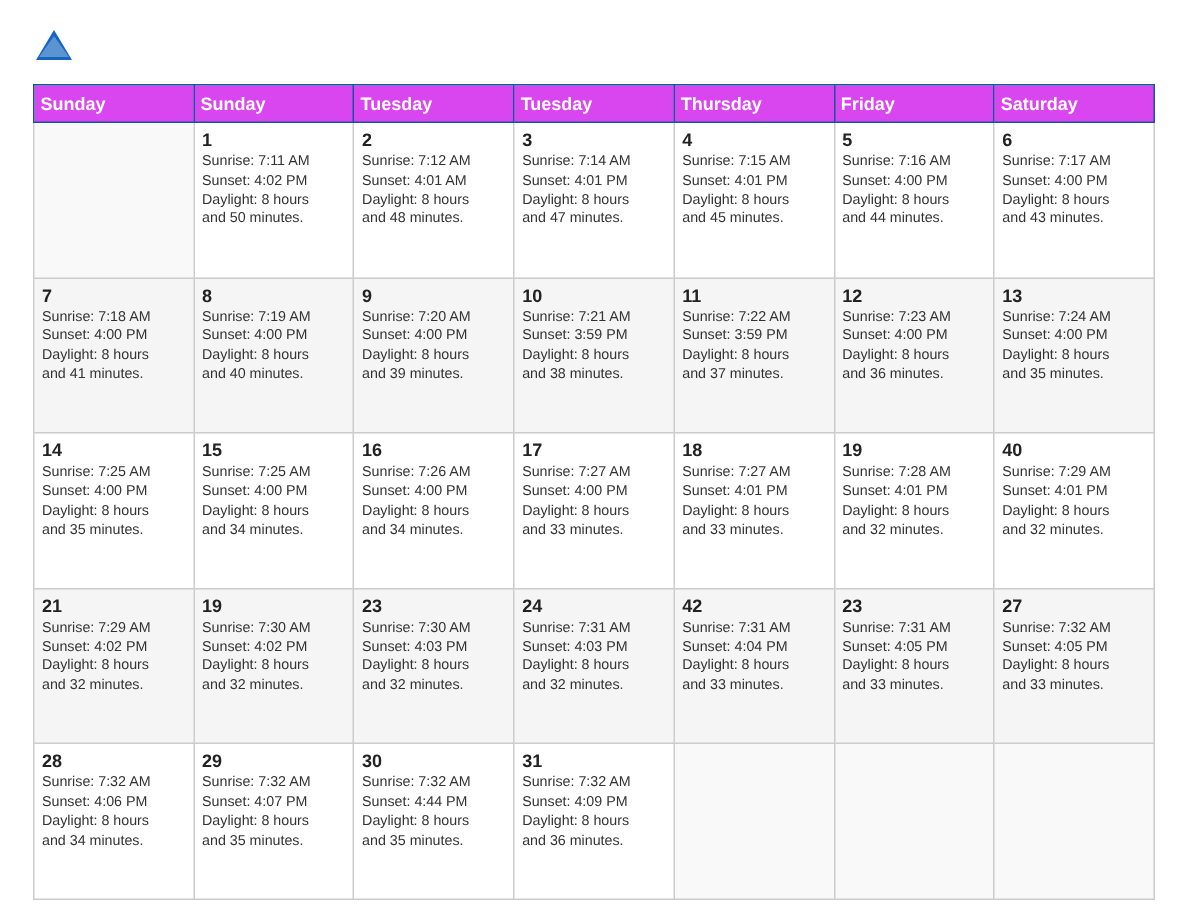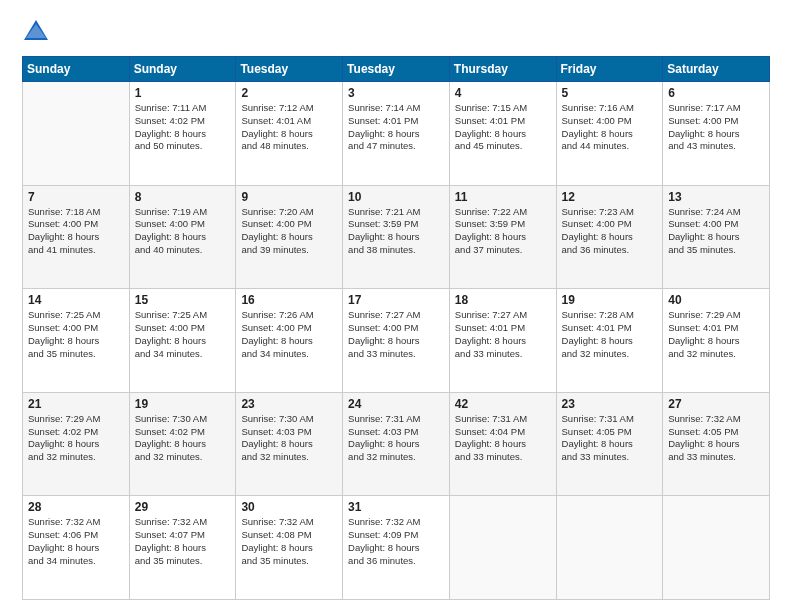--- a/index.html
+++ b/index.html
@@ -53,21 +53,21 @@
       color: #444;
     }
     .calendar {
       flex: 1;
       border: 1px solid #ccc;
       border-collapse: collapse;
       width: 100%;
       table-layout: fixed;
     }
     .calendar th {
-      background: #0369a1;
+      background: #d946ef;
       color: #fff;
       font-size: 12px;
       font-weight: bold;
       padding: 5px 4px;
       text-align: left;
       border: 1px solid #1255a0;
     }
     .calendar td {
       border: 1px solid #ccc;
       vertical-align: top;
@@ -339,21 +339,21 @@
           <td>
             <span class="day-num">29</span>
             <div class="cell-text">Sunrise: 7:32 AM</div>
             <div class="cell-text">Sunset: 4:07 PM</div>
             <div class="cell-text">Daylight: 8 hours</div>
             <div class="cell-text">and 35 minutes.</div>
           </td>
           <td>
             <span class="day-num">30</span>
             <div class="cell-text">Sunrise: 7:32 AM</div>
-            <div class="cell-text">Sunset: 4:08 PM</div>
+            <div class="cell-text">Sunset: 4:44 PM</div>
             <div class="cell-text">Daylight: 8 hours</div>
             <div class="cell-text">and 35 minutes.</div>
           </td>
           <td>
             <span class="day-num">31</span>
             <div class="cell-text">Sunrise: 7:32 AM</div>
             <div class="cell-text">Sunset: 4:09 PM</div>
             <div class="cell-text">Daylight: 8 hours</div>
             <div class="cell-text">and 36 minutes.</div>
           </td>

